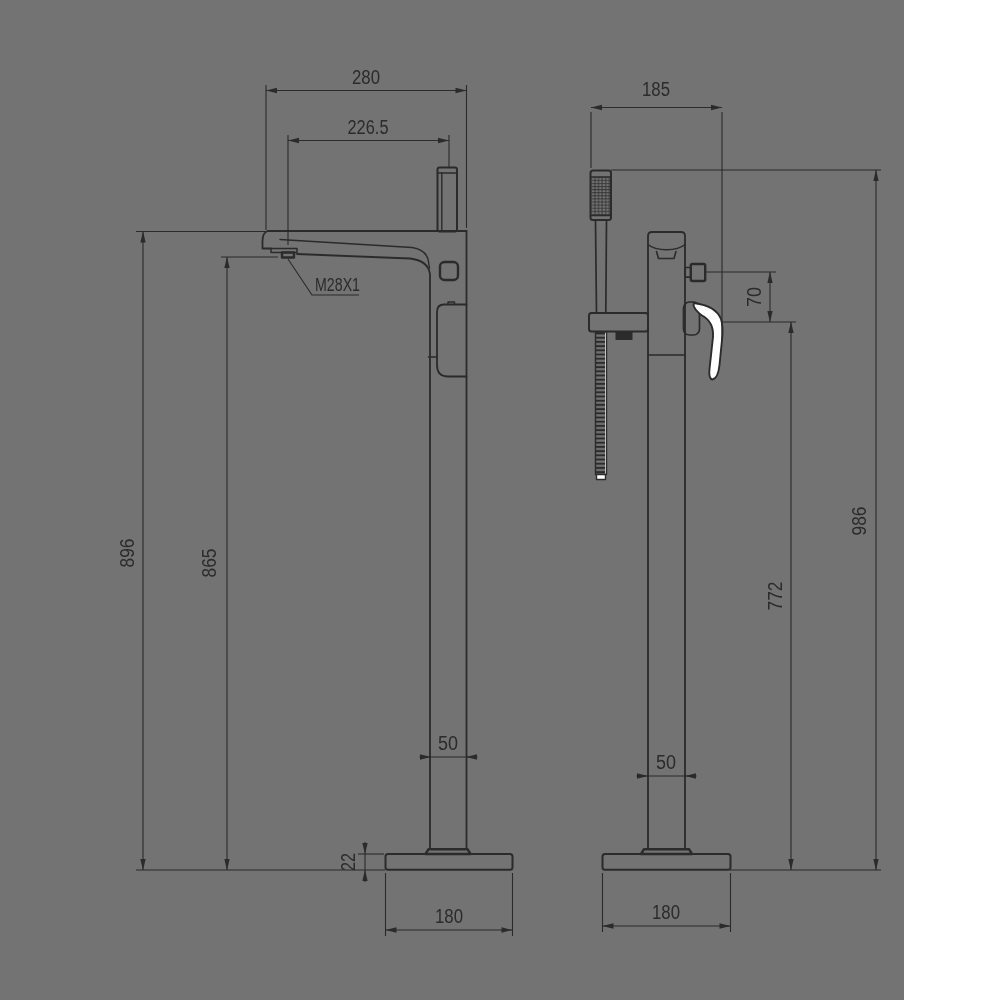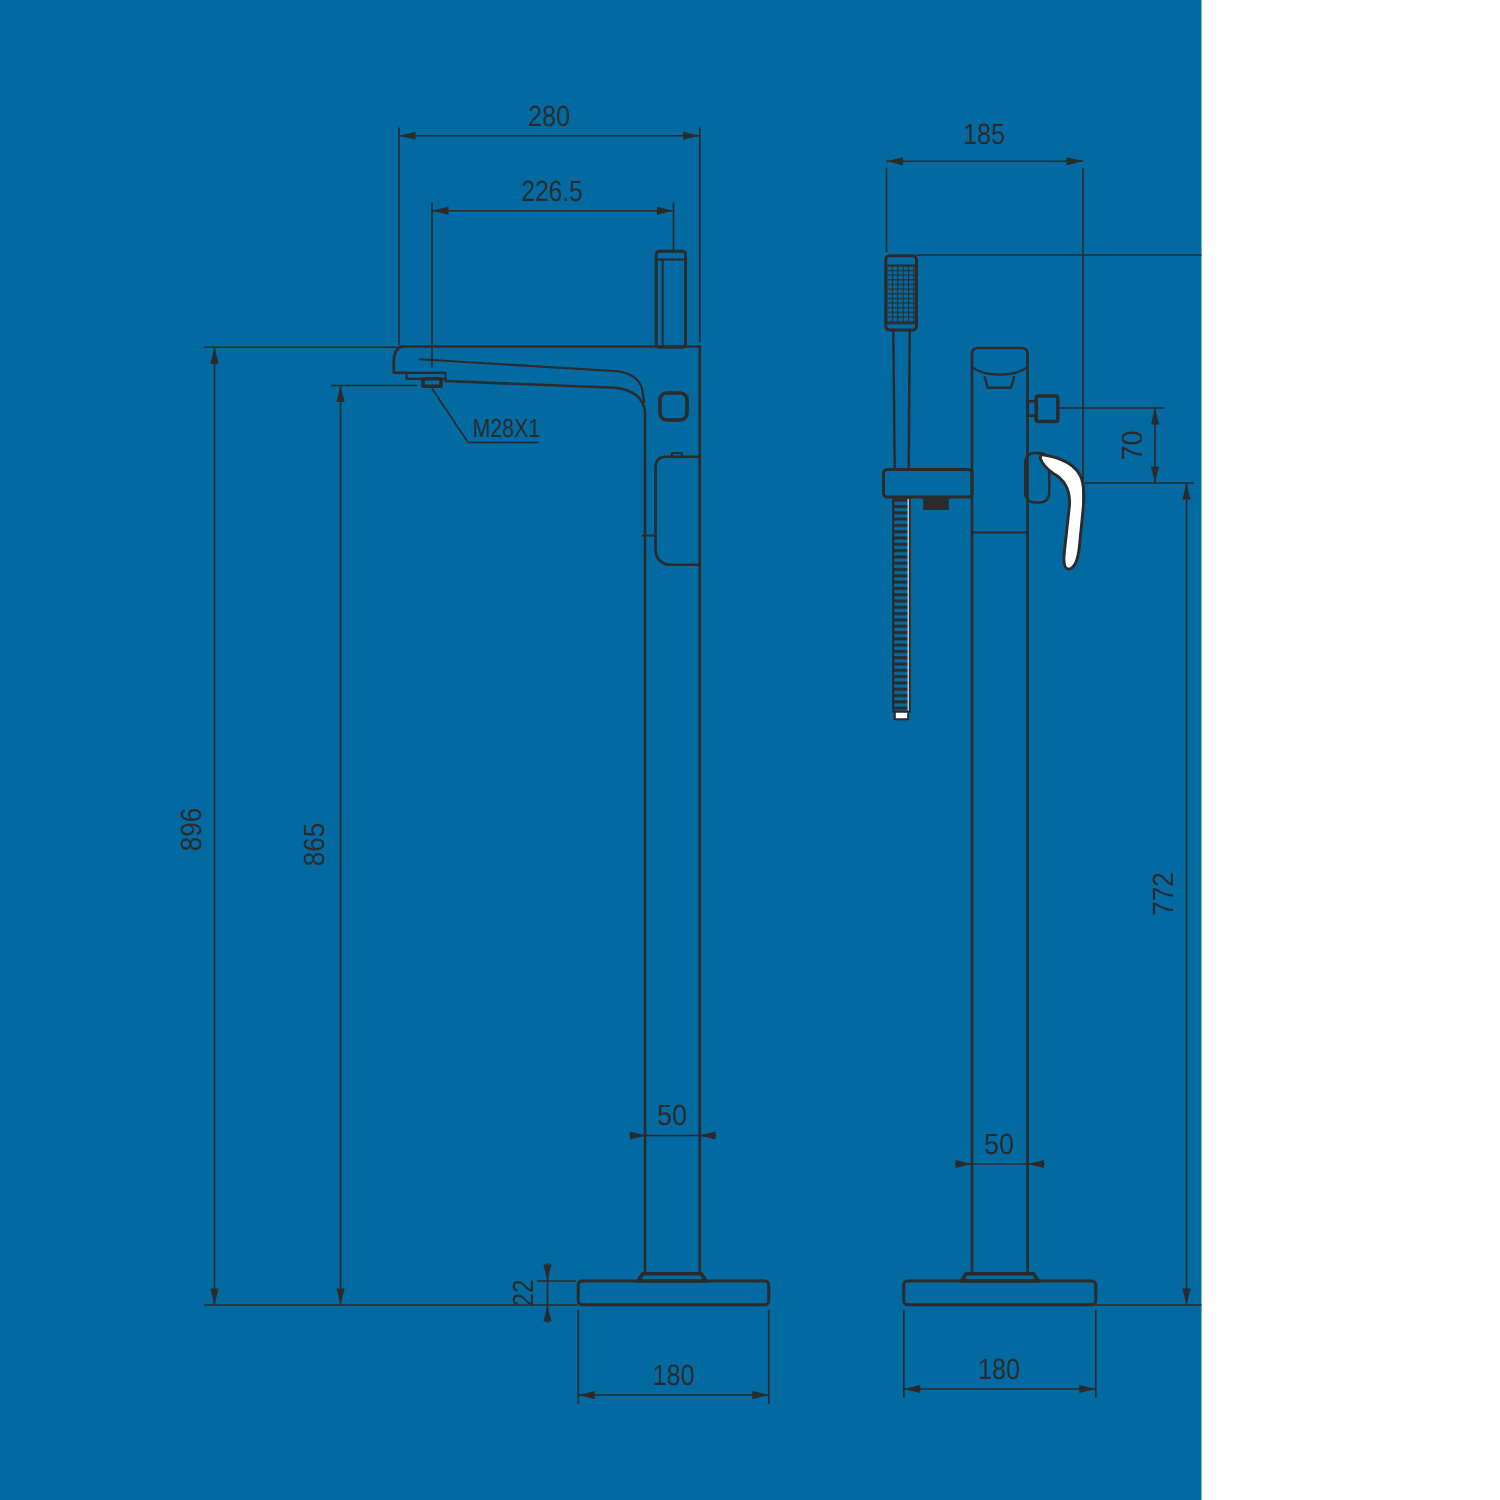--- a/index.html
+++ b/index.html
@@ -1,16 +1,16 @@
 <!DOCTYPE html>
 <html><head>
 <meta charset="utf-8">
 <style>
   html,body { margin:0; padding:0; background:#ffffff; }
-  .canvas-wrap { position:relative; width:801px; height:1000px; background:#0369a1; overflow:hidden; }
+  .canvas-wrap { position:relative; width:904px; height:1000px; background:#737373; overflow:hidden; }
   svg { display:block; }
   .part  { stroke:#2b2b2b; fill:none; stroke-width:1.8; stroke-linecap:round; stroke-linejoin:round; }
   .thick { stroke-width:2.4; }
   .dims  { stroke:#2b2b2b; fill:none; stroke-width:1.1; stroke-linecap:butt; }
   .dimtxt { font-family:"Liberation Sans", sans-serif; font-size:19.5px; fill:#2b2b2b; stroke:none; }
   .dimtxt.small { font-size:17.5px; }
 </style>
 </head>
 <body>
 

